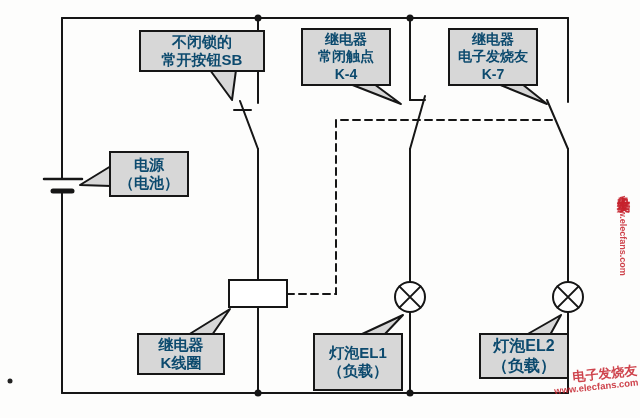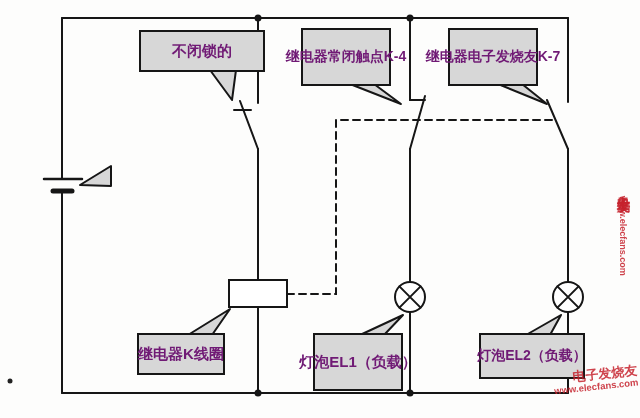--- a/index.html
+++ b/index.html
@@ -8,24 +8,24 @@
     width:640px; height:418px;
     background:#fdfdfc;
     overflow:hidden;
     font-family:"Liberation Sans","DejaVu Sans",sans-serif;
   }
   svg.circuit { position:absolute; left:0; top:0; width:640px; height:418px; }
   .callout {
     position:absolute;
     background:#d7d7d7;
     border:2px solid #161616;
-    display:flex; flex-direction:row;
+    display:flex; flex-direction:column;
     justify-content:center; align-items:center;
     text-align:center;
-    font-weight:700; color:#701a75;
+    font-weight:700; color:#0c4a6e;
     line-height:1.22;
     box-sizing:border-box;
   }
   .callout .ln { display:block; white-space:nowrap; }
   .wm-side {
     position:absolute;
     writing-mode:vertical-rl;
     color:rgba(198,34,45,0.85);
     font-weight:700;
     letter-spacing:1px;
@@ -108,46 +108,51 @@
       <circle cx="258" cy="18" r="3.5"></circle>
       <circle cx="410" cy="18" r="3.5"></circle>
       <circle cx="258" cy="393" r="3.5"></circle>
       <circle cx="410" cy="393" r="3.5"></circle>
     </g>
     <circle cx="10" cy="381" r="2.5" fill="#222"></circle>
   </svg>
 
   <div class="callout" style="left:139px;top:30px;width:126px;height:42px;font-size:15px;">
     <span class="ln">不闭锁的</span>
+    <span class="ln">常开按钮SB</span>
   </div>
 
   <div class="callout" style="left:301px;top:28px;width:90px;height:58px;font-size:14px;">
     <span class="ln">继电器</span>
     <span class="ln">常闭触点</span>
     <span class="ln">K-4</span>
   </div>
 
   <div class="callout" style="left:448px;top:28px;width:90px;height:58px;font-size:14px;">
     <span class="ln">继电器</span>
     <span class="ln">电子发烧友</span>
     <span class="ln">K-7</span>
   </div>
 
+  <div class="callout" style="left:109px;top:151px;width:80px;height:46px;font-size:15px;">
+    <span class="ln">电源</span>
+    <span class="ln">（电池）</span>
+  </div>
 
   <div class="callout" style="left:137px;top:333px;width:88px;height:42px;font-size:15px;">
     <span class="ln">继电器</span>
     <span class="ln">K线圈</span>
   </div>
 
   <div class="callout" style="left:313px;top:333px;width:90px;height:58px;font-size:15px;">
     <span class="ln">灯泡EL1</span>
     <span class="ln">（负载）</span>
   </div>
 
-  <div class="callout" style="left:479px;top:333px;width:106px;height:46px;font-size:14px;">
+  <div class="callout" style="left:479px;top:333px;width:90px;height:46px;font-size:16px;">
     <span class="ln">灯泡EL2</span>
     <span class="ln">（负载）</span>
   </div>
 
   <div class="wm-side" style="left:614px;top:186px;font-size:13px;">
     <span>电子发烧友</span>
     <span class="url">www.elecfans.com</span>
   </div>
 
   <div class="wm-corner" style="left:552px;top:368px;width:86px;">

